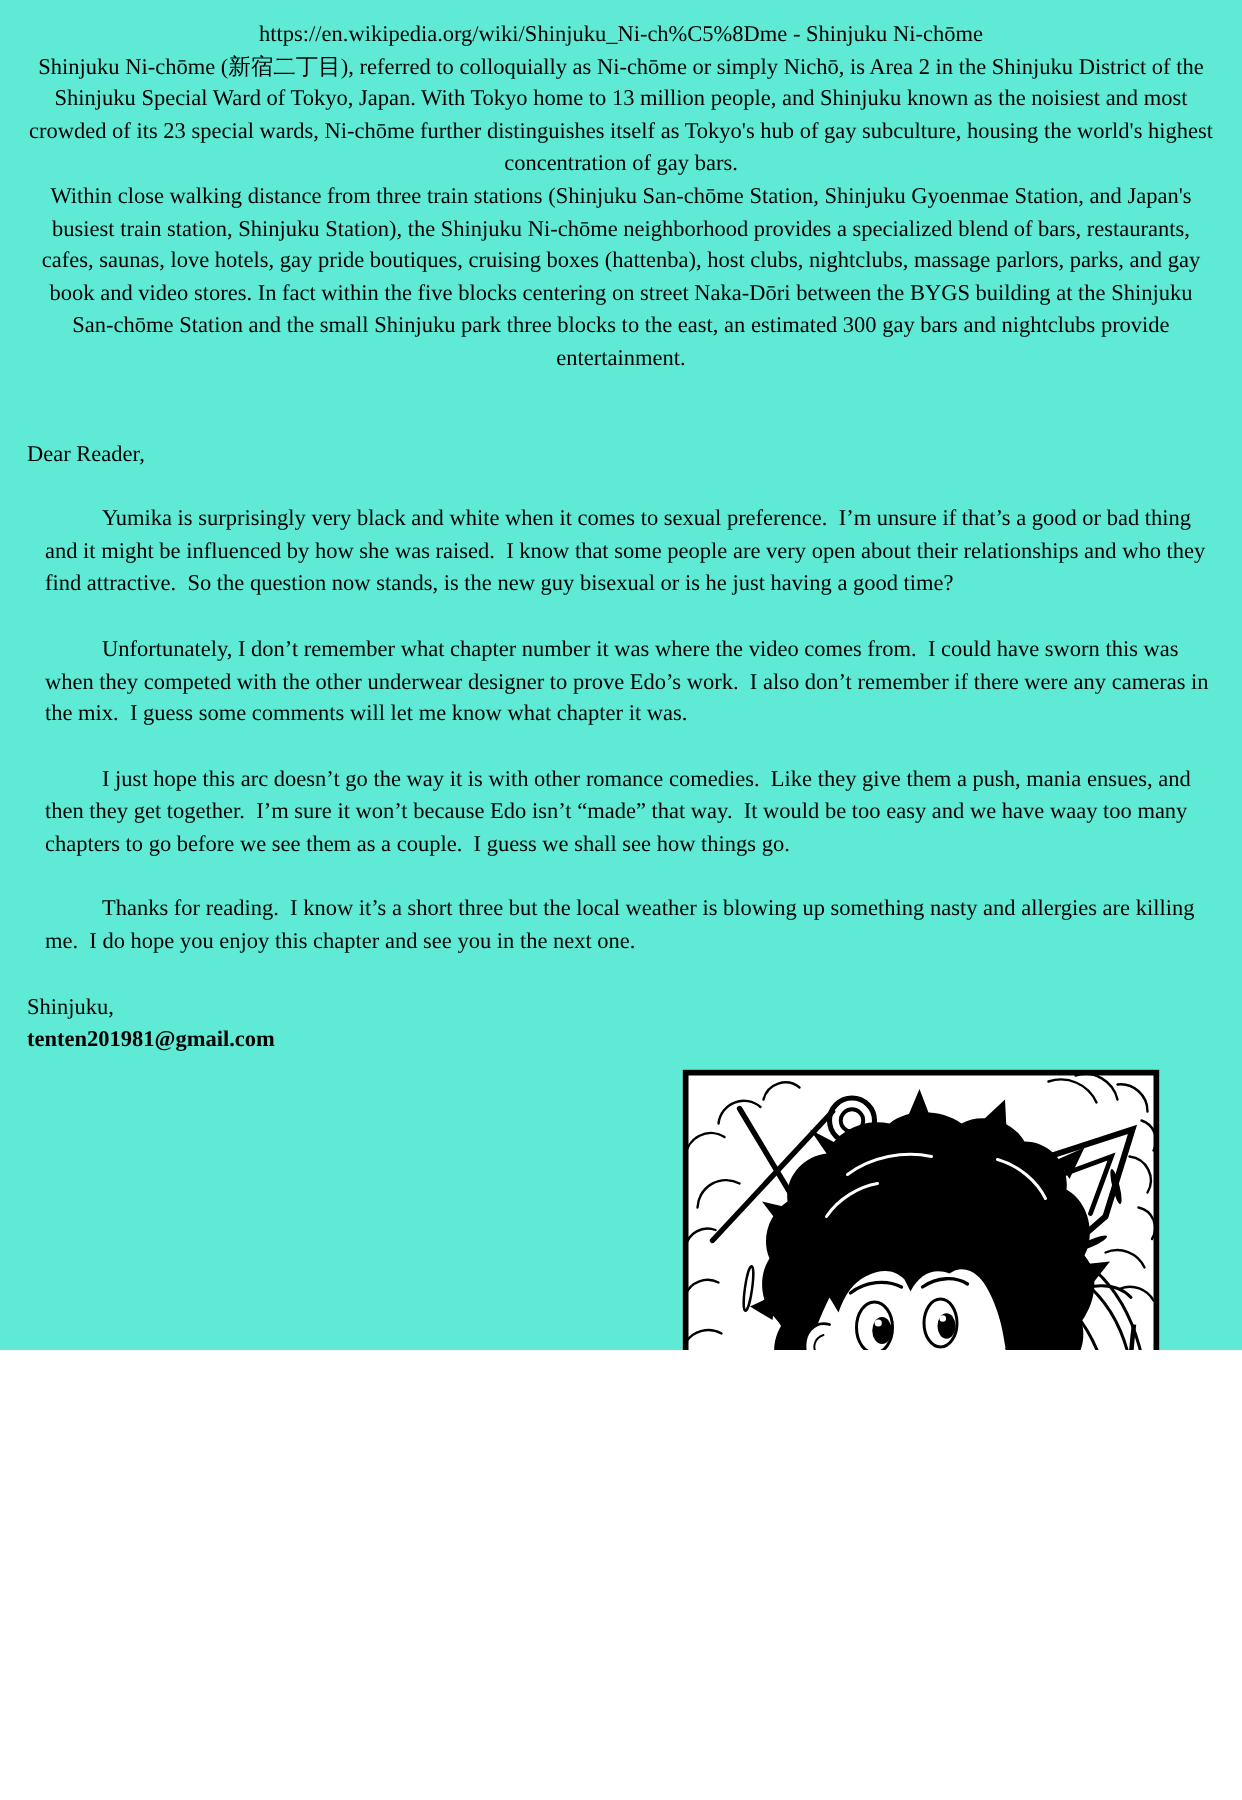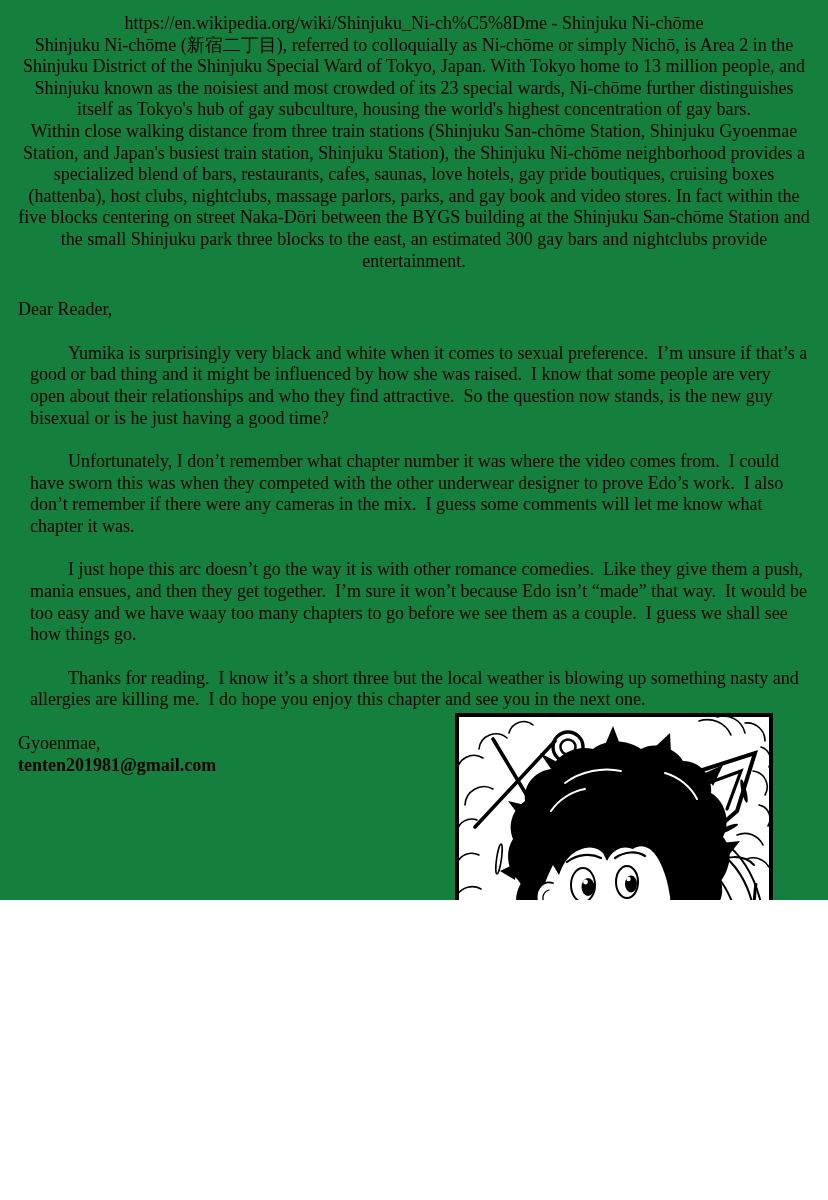--- a/index.html
+++ b/index.html
@@ -1,27 +1,27 @@
 <!DOCTYPE html>
 <html><head>
 <meta charset="utf-8">
 <style>
   html,body{margin:0;padding:0;background:#ffffff;}
   .page{
     position:relative;
     width:828px;height:900px;
-    background:#15803d;color:#000000;
+    background:#5eead4;color:#000000;
     font-family:"Liberation Serif","DejaVu Serif",serif;
-    font-size:18px;line-height:21.6px;
+    font-size:15px;line-height:21.6px;
     overflow:hidden;
   }
   .text-flow{padding:13px 18px 0 18px;}
   .wiki-block{text-align:center;}
   .wiki-block p,.wiki-block div{margin:0;}
-  .salutation{margin:27px 0 0 0;}
+  .salutation{margin:42px 0 0 0;}
   .letter-para{margin:22px 0 0 12px;text-indent:38px;white-space:pre-wrap;}
   .closing{margin:22px 0 0 0;}
   .sig-name{margin:22px 0 0 0;}
   .sig-email{margin:0;font-weight:bold;}
   .manga-panel{
     position:absolute;left:455px;top:713px;width:318px;height:434px;
   }
   .manga-panel svg{display:block;width:318px;height:434px;}
 </style>
 </head>
@@ -36,21 +36,21 @@
       <p>Within close walking distance from three train stations (Shinjuku San-chōme Station, Shinjuku Gyoenmae Station, and Japan's busiest train station, Shinjuku Station), the Shinjuku Ni-chōme neighborhood provides a specialized blend of bars, restaurants, cafes, saunas, love hotels, gay pride boutiques, cruising boxes (hattenba), host clubs, nightclubs, massage parlors, parks, and gay book and video stores. In fact within the five blocks centering on street Naka-Dōri between the BYGS building at the Shinjuku San-chōme Station and the small Shinjuku park three blocks to the east, an estimated 300 gay bars and nightclubs provide entertainment.</p>
     </div>
 
     <p class="salutation">Dear Reader,</p>
 
     <p class="letter-para">Yumika is surprisingly very black and white when it comes to sexual preference.  I’m unsure if that’s a good or bad thing and it might be influenced by how she was raised.  I know that some people are very open about their relationships and who they find attractive.  So the question now stands, is the new guy bisexual or is he just having a good time?</p>
     <p class="letter-para">Unfortunately, I don’t remember what chapter number it was where the video comes from.  I could have sworn this was when they competed with the other underwear designer to prove Edo’s work.  I also don’t remember if there were any cameras in the mix.  I guess some comments will let me know what chapter it was.</p>
     <p class="letter-para">I just hope this arc doesn’t go the way it is with other romance comedies.  Like they give them a push, mania ensues, and then they get together.  I’m sure it won’t because Edo isn’t “made” that way.  It would be too easy and we have waay too many chapters to go before we see them as a couple.  I guess we shall see how things go.</p>
     <p class="letter-para">Thanks for reading.  I know it’s a short three but the local weather is blowing up something nasty and allergies are killing me.  I do hope you enjoy this chapter and see you in the next one.</p>
 
-    <p class="closing">Gyoenmae,</p>
+    <p class="closing">Shinjuku,</p>
     <p class="sig-email">tenten201981@gmail.com</p>
   </div>
 
   <div class="manga-panel">
     <svg viewBox="0 0 318 434" xmlns="http://www.w3.org/2000/svg">
 
       <rect x="0" y="0" width="318" height="434" fill="#ffffff"></rect>
 
       <g stroke="#000" fill="none" stroke-width="1.6" stroke-linecap="round">
 

